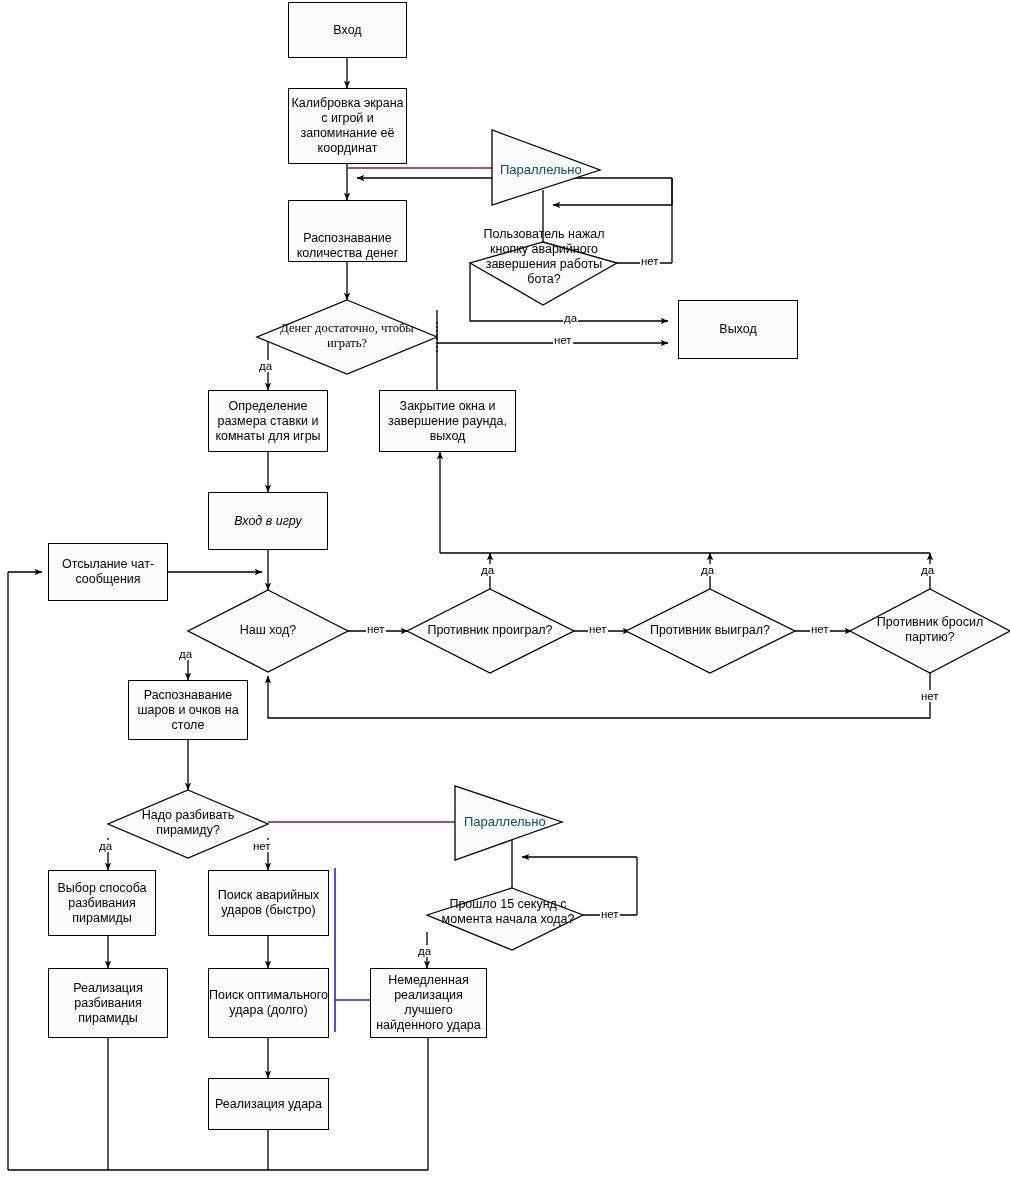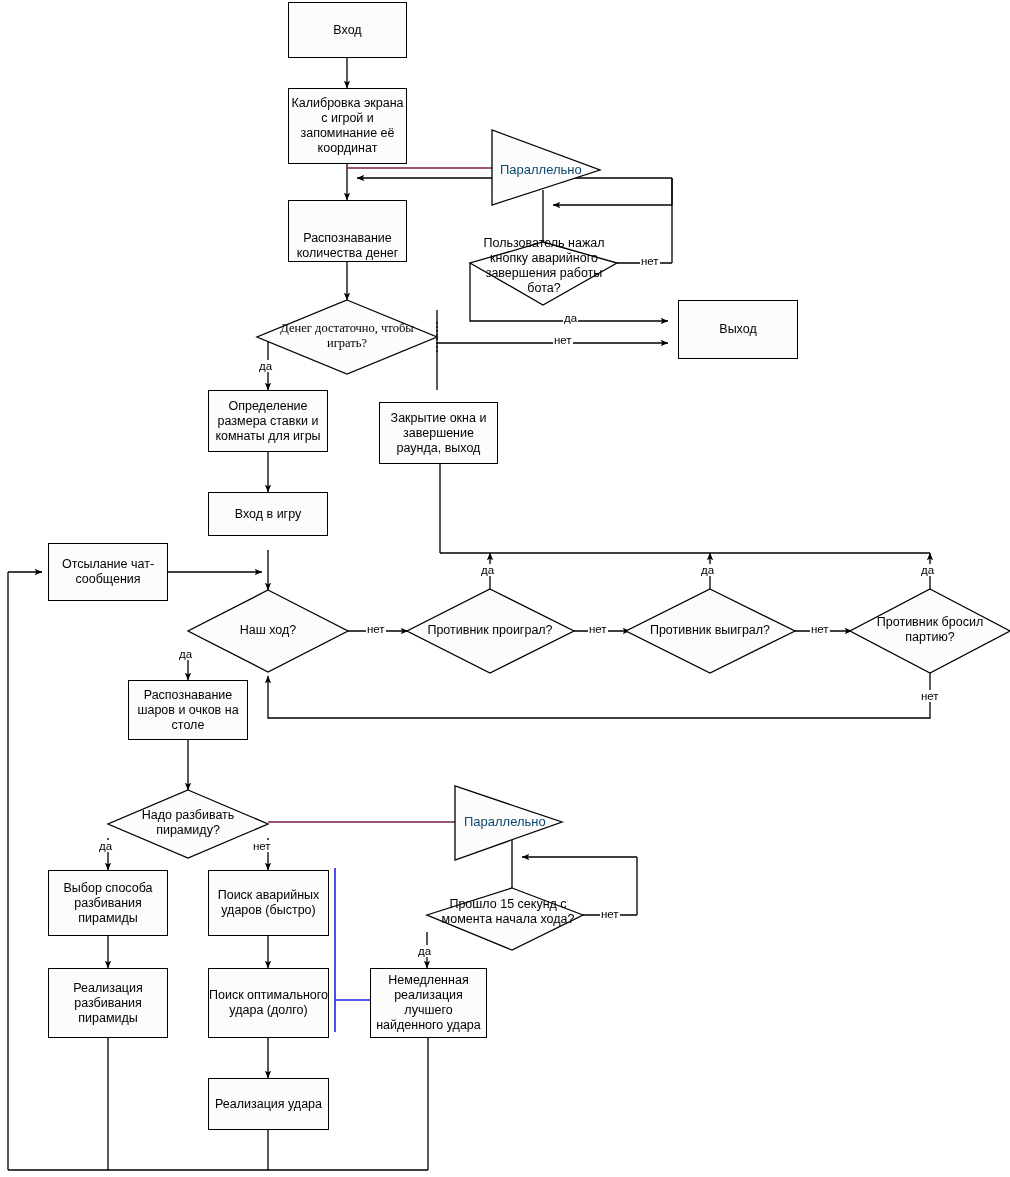--- a/index.html
+++ b/index.html
@@ -145,37 +145,37 @@
   </div>
 
   <div class="node proc" style="left:678px;top:300px;width:120px;height:59px;">
     <span>Выход</span>
   </div>
 
   <div class="node proc" style="left:208px;top:390px;width:120px;height:62px;">
     <span>Определение размера ставки и комнаты для игры</span>
   </div>
 
-  <div class="node proc" style="left:379px;top:402px;width:119px;height:62px;">
+  <div class="node proc" style="left:379px;top:390px;width:137px;height:62px;">
     <span>Закрытие окна и завершение раунда, выход</span>
   </div>
 
-  <div class="node proc" style="left:208px;top:492px;width:120px;height:44px;">
+  <div class="node proc" style="left:208px;top:492px;width:120px;height:58px;font-style:italic;">
     <span>Вход в игру</span>
   </div>
 
   <div class="node proc" style="left:48px;top:543px;width:120px;height:58px;">
     <span>Отсылание чат-сообщения</span>
   </div>
 
   <div class="node proc" style="left:128px;top:680px;width:120px;height:60px;">
     <span>Распознавание шаров и очков на столе</span>
   </div>
 
-  <div class="node proc" style="left:48px;top:870px;width:120px;height:66px;">
+  <div class="node proc" style="left:48px;top:870px;width:108px;height:66px;">
     <span>Выбор способа разбивания пирамиды</span>
   </div>
 
   <div class="node proc" style="left:208px;top:870px;width:121px;height:66px;">
     <span>Поиск аварийных ударов (быстро)</span>
   </div>
 
   <div class="node proc" style="left:370px;top:968px;width:117px;height:70px;">
     <span>Немедленная реализация лучшего найденного удара</span>
   </div>
@@ -186,21 +186,21 @@
 
   <div class="node proc" style="left:208px;top:968px;width:121px;height:70px;">
     <span>Поиск оптимального удара (долго)</span>
   </div>
 
   <div class="node proc" style="left:208px;top:1078px;width:121px;height:52px;">
     <span>Реализация удара</span>
   </div>
 
   <div class="dmtext" style="left:262px;top:321px;width:170px;font-family:Liberation Serif, serif;">Денег достаточно, чтобы играть?</div>
-  <div class="dmtext" style="left:468px;top:236px;width:152px;">Пользователь нажал кнопку аварийного завершения работы бота?</div>
+  <div class="dmtext" style="left:468px;top:227px;width:152px;">Пользователь нажал кнопку аварийного завершения работы бота?</div>
   <div class="dmtext" style="left:218px;top:623px;width:100px;">Наш ход?</div>
   <div class="dmtext" style="left:412px;top:623px;width:156px;">Противник проиграл?</div>
   <div class="dmtext" style="left:632px;top:623px;width:156px;">Противник выиграл?</div>
   <div class="dmtext" style="left:864px;top:615px;width:132px;">Противник бросил партию?</div>
   <div class="dmtext" style="left:118px;top:808px;width:140px;">Надо разбивать пирамиду?</div>
   <div class="dmtext" style="left:428px;top:897px;width:160px;">Прошло 15 секунд с момента начала хода?</div>
 
   <div class="paratext" style="left:500px;top:162px;">Параллельно</div>
   <div class="paratext" style="left:464px;top:814px;">Параллельно</div>
 

